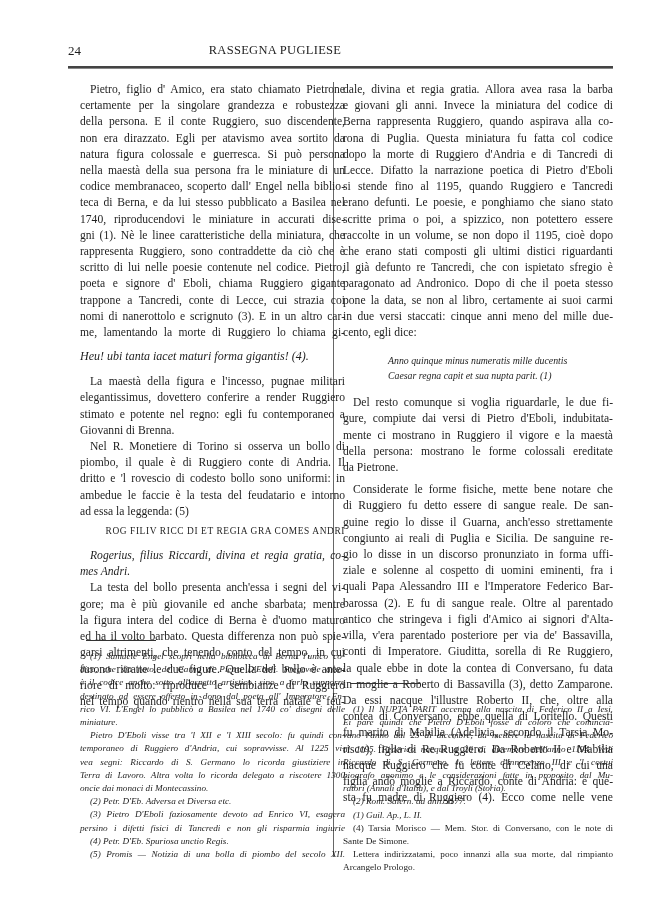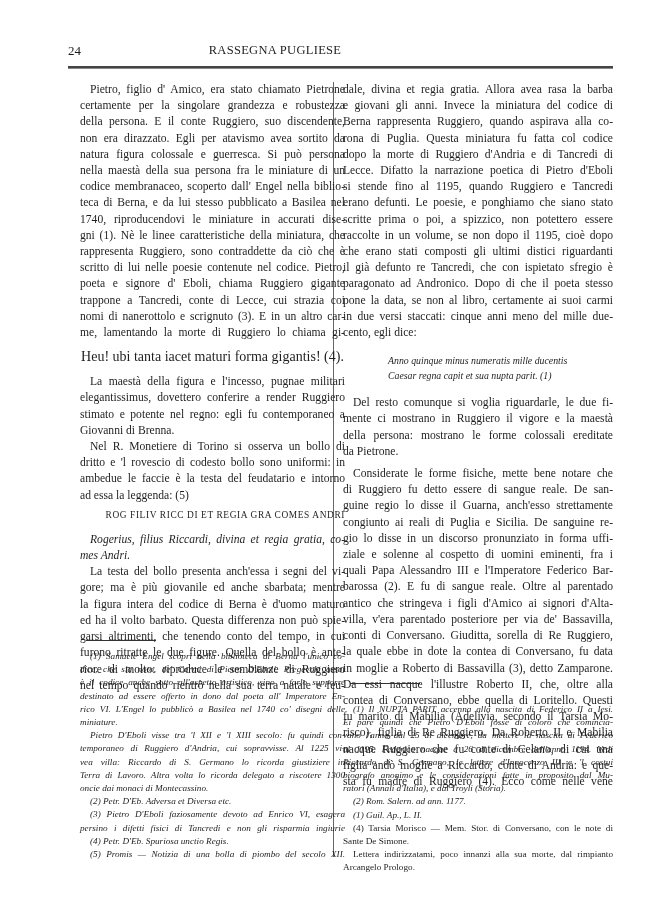--- a/index.html
+++ b/index.html
@@ -16,21 +16,21 @@
   .col { position: absolute; top: 82px; width: 265px; }
   .col-left { left: 80px; }
   .col-right { left: 343px; width: 270px; }
   .col-divider { position: absolute; left: 333px; top: 82px; width: 0; height: 775px; border-left: 1px solid #666; }
 
   .line { font-family: "Liberation Serif", serif; font-size: 11.6px; line-height: 16.2px; white-space: nowrap; text-align: justify; text-align-last: justify; }
   .line.last { text-align-last: left; }
   .indent { padding-left: 10px; }
   i, .it { font-style: italic; }
 
-  .quote { font-family: "Liberation Serif", serif; font-size: 14px; line-height: 15px; text-align: center; margin: 8px 0 10px 0; }
+  .quote { font-family: "Liberation Serif", serif; font-style: italic; font-size: 12px; line-height: 15px; margin: 8px 0 10px 0; }
   .quote-r { font-family: "Liberation Serif", serif; font-style: italic; font-size: 9.8px; line-height: 15px; margin: 12px 0 12px 0; padding-left: 45px; }
   .legend { font-family: "Liberation Serif", serif; font-size: 9.4px; letter-spacing: 0.6px; text-align: right; margin: 6px 0 12px 0; text-transform: uppercase; }
   .gap { height: 6px; }
 
   .fn-rule { position: absolute; width: 70px; height: 0; border-top: 1px solid #333; }
   .fn { position: absolute; width: 265px; }
   .fn-left { left: 80px; top: 650px; }
   .fn-right { left: 343px; width: 270px; top: 703px; }
   .fnl { font-family: "Liberation Serif", serif; font-size: 9.2px; line-height: 13.2px; white-space: nowrap; text-align: justify; text-align-last: justify; font-style: italic; }
   .fnl.last { text-align-last: left; }
@@ -68,20 +68,21 @@
   </div>
   <div class="quote">Heu! ubi tanta iacet maturi forma gigantis! (4).</div>
   <div>
     <div class="line indent">La maestà della figura e l'incesso, pugnae militari</div>
     <div class="line">elegantissimus, dovettero conferire a render Ruggiero</div>
     <div class="line">stimato e potente nel regno: egli fu contemporaneo a</div>
     <div class="line last">Giovanni di Brenna.</div>
   </div>
   <div>
     <div class="line indent">Nel R. Monetiere di Torino si osserva un bollo di</div>
+    <div class="line">piombo, il quale è di Ruggiero conte di Andria. Il</div>
     <div class="line">dritto e 'l rovescio di codesto bollo sono uniformi: in</div>
     <div class="line">ambedue le faccie è la testa del feudatario e intorno</div>
     <div class="line last">ad essa la leggenda: (5)</div>
   </div>
   <div class="legend">ROG FILIV RICC DI ET REGIA GRA COMES ANDRI</div>
   <div>
     <div class="line indent it">Rogerius, filius Riccardi, divina et regia gratia, co-</div>
     <div class="line last it">mes Andri.</div>
   </div>
   <div>
@@ -114,37 +115,38 @@
     <div class="line">pone la data, se non al libro, certamente ai suoi carmi</div>
     <div class="line">in due versi staccati: cinque anni meno del mille due-</div>
     <div class="line last">cento, egli dice:</div>
   </div>
   <div class="quote-r">
     <div>Anno quinque minus numeratis mille ducentis</div>
     <div>Caesar regna capit et sua nupta parit. (1)</div>
   </div>
   <div>
     <div class="line indent">Del resto comunque si voglia riguardarle, le due fi-</div>
+    <div class="line">gure, compiute dai versi di Pietro d'Eboli, indubitata-</div>
     <div class="line">mente ci mostrano in Ruggiero il vigore e la maestà</div>
     <div class="line">della persona: mostrano le forme colossali ereditate</div>
     <div class="line last">da Pietrone.</div>
   </div>
   <div class="gap"></div>
   <div>
     <div class="line indent">Considerate le forme fisiche, mette bene notare che</div>
     <div class="line">di Ruggiero fu detto essere di sangue reale. De san-</div>
     <div class="line">guine regio lo disse il Guarna, anch'esso strettamente</div>
     <div class="line">congiunto ai reali di Puglia e Sicilia. De sanguine re-</div>
     <div class="line">gio lo disse in un discorso pronunziato in forma uffi-</div>
     <div class="line">ziale e solenne al cospetto di uomini eminenti, fra i</div>
     <div class="line">quali Papa Alessandro III e l'Imperatore Federico Bar-</div>
     <div class="line">barossa (2). E fu di sangue reale. Oltre al parentado</div>
     <div class="line">antico che stringeva i figli d'Amico ai signori d'Alta-</div>
     <div class="line">villa, v'era parentado posteriore per via de' Bassavilla,</div>
-    <div class="line">conti di Conversano. Giuditta, sorella di Re Ruggiero,</div>
+    <div class="line">conti di Imperatore. Giuditta, sorella di Re Ruggiero,</div>
     <div class="line">la quale ebbe in dote la contea di Conversano, fu data</div>
     <div class="line">in moglie a Roberto di Bassavilla (3), detto Zamparone.</div>
     <div class="line">Da essi nacque l'illustre Roberto II, che, oltre alla</div>
     <div class="line">contea di Conversano, ebbe quella di Loritello. Questi</div>
     <div class="line">fu marito di Mabilia (Adelivia, secondo il Tarsia Mo-</div>
     <div class="line">risco), figlia di Re Ruggiero. Da Roberto II e Mabilia</div>
     <div class="line">nacque Ruggiero che fu conte di Celano, di cui una</div>
     <div class="line">figlia andò moglie a Riccardo, conte di Andria: e que-</div>
     <div class="line">sta fu madre di Ruggiero (4). Ecco come nelle vene</div>
   </div>
@@ -153,21 +155,21 @@
 <div class="fn-rule" style="left:86px; top:640px;"></div>
 <div class="fn fn-left">
   <div class="fnl indent">(1) Samuele Engel scoprì nella biblioteca di Berna l'unico co-</div>
   <div class="fnl">dice, che sia noto, de' Carmi di Pietro D'Eboli. Pregevole assai</div>
   <div class="fnl">è il codice anche sotto all'aspetto artistico, sino a farlo supporre</div>
   <div class="fnl">destinato ad essere offerto in dono dal poeta all' Imperatore En-</div>
   <div class="fnl">rico VI. L'Engel lo pubblicò a Basilea nel 1740 co' disegni delle</div>
   <div class="fnl last">miniature.</div>
   <div class="fnl indent">Pietro D'Eboli visse tra 'l XII e 'l XIII secolo: fu quindi con-</div>
   <div class="fnl">temporaneo di Ruggiero d'Andria, cui sopravvisse. Al 1225 vi-</div>
-  <div class="fnl">vea villa: Riccardo di S. Germano lo ricorda giustiziere in</div>
+  <div class="fnl">vea segni: Riccardo di S. Germano lo ricorda giustiziere in</div>
   <div class="fnl">Terra di Lavoro. Altra volta lo ricorda delegato a riscotere 1300</div>
   <div class="fnl last">oncie dai monaci di Montecassino.</div>
   <div class="fnl indent last">(2) Petr. D'Eb. Adversa et Diversa etc.</div>
   <div class="fnl indent">(3) Pietro D'Eboli faziosamente devoto ad Enrico VI, esagera</div>
   <div class="fnl">persino i difetti fisici di Tancredi e non gli risparmia ingiurie</div>
   <div class="fnl indent last">(4) Petr. D'Eb. Spuriosa unctio Regis.</div>
   <div class="fnl indent">(5) Promis — Notizia di una bolla di piombo del secolo XII.</div>
 </div>
 
 <div class="fn-rule" style="left:350px; top:683px;"></div>

